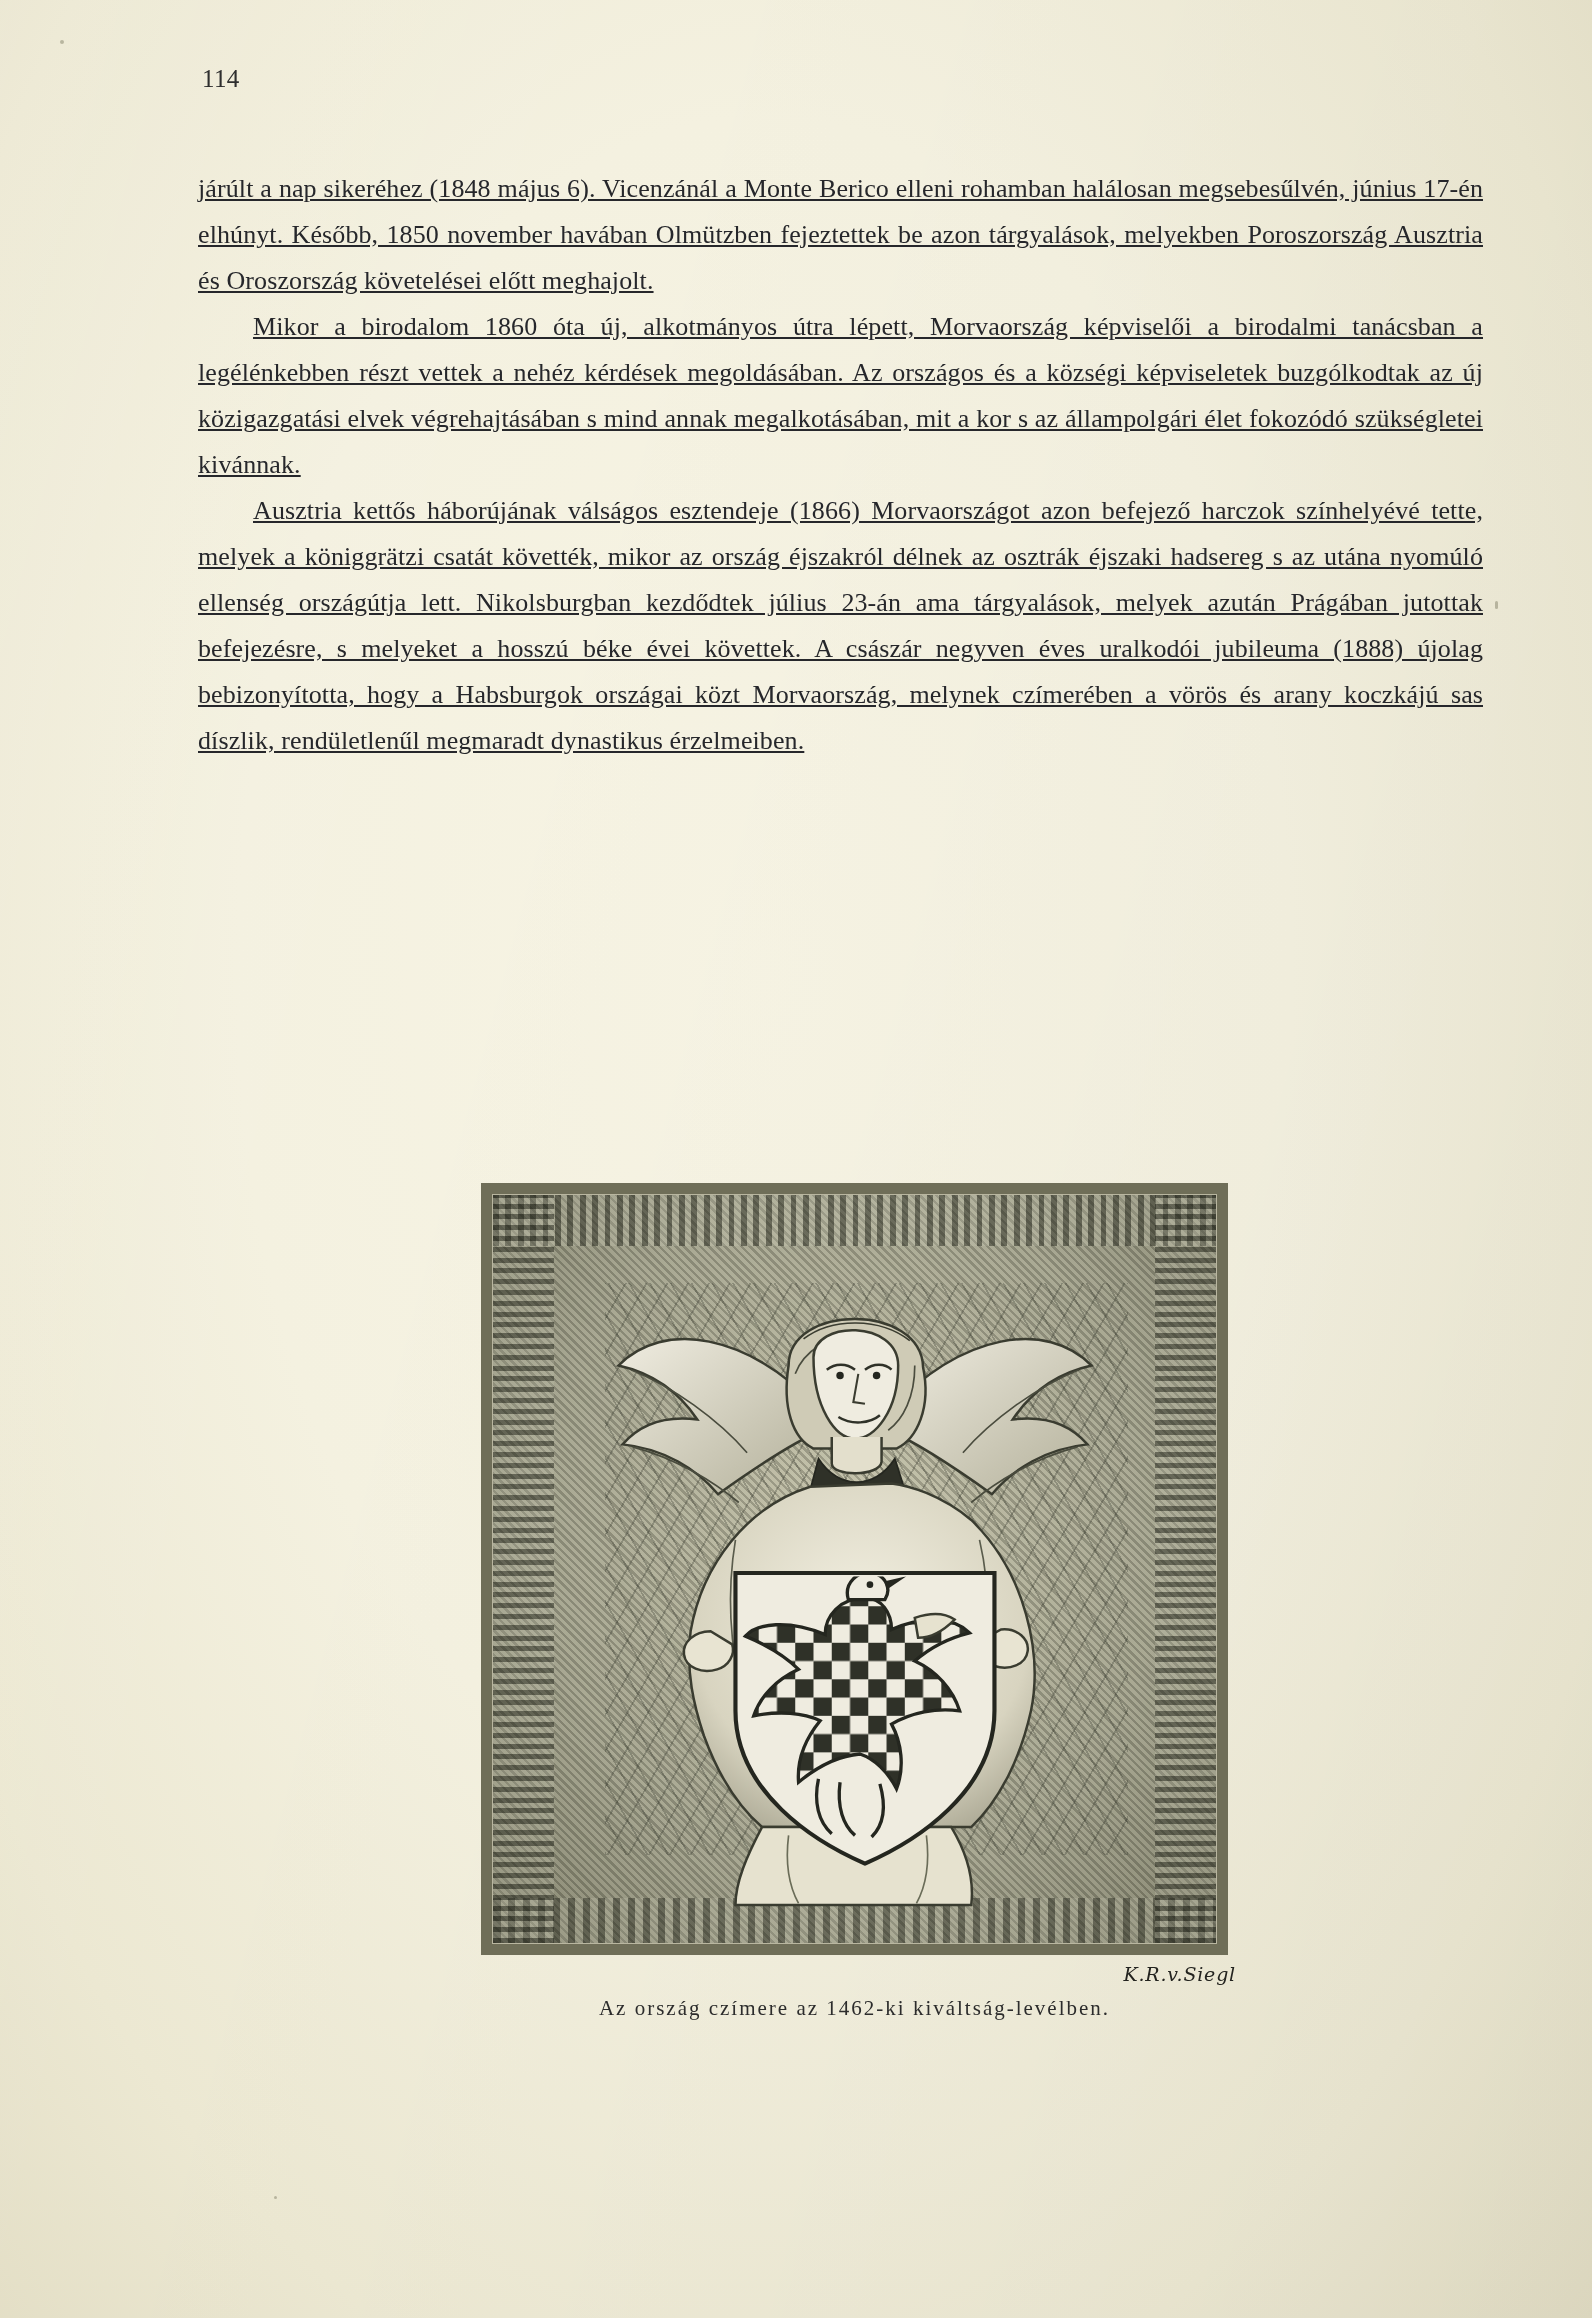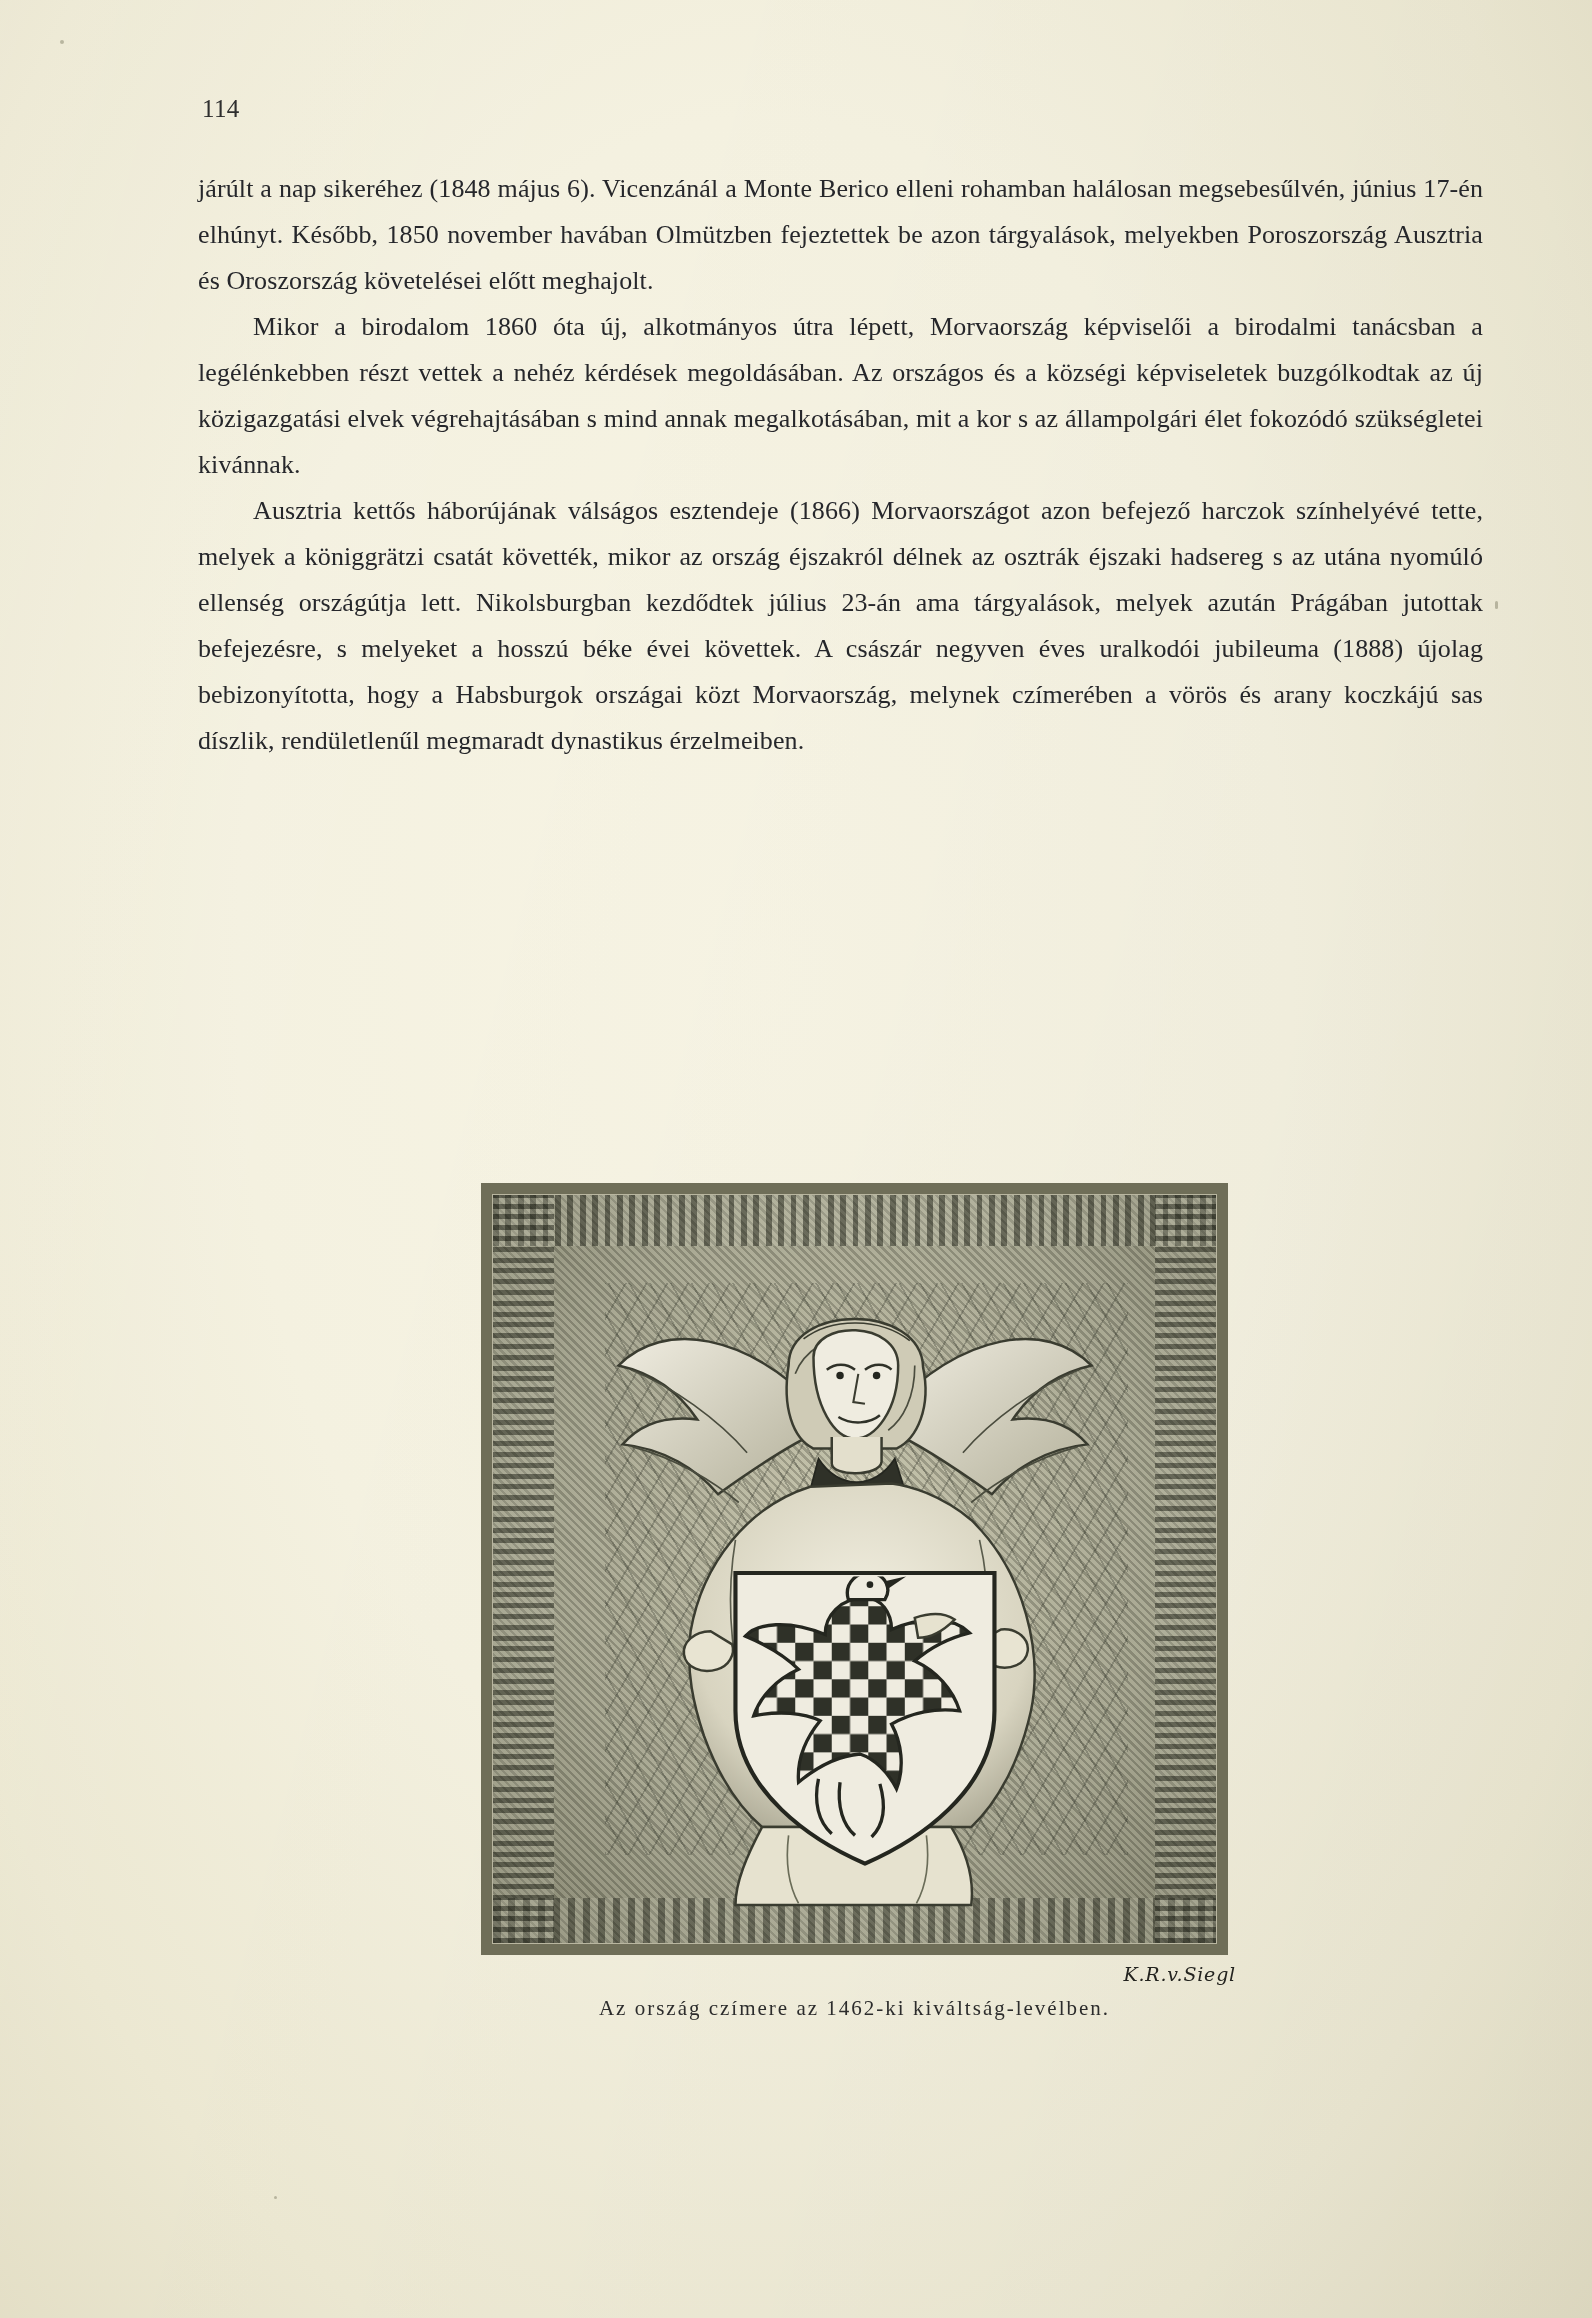--- a/index.html
+++ b/index.html
@@ -30,21 +30,21 @@
       linear-gradient(105deg, rgba(255,255,255,0.10) 0%, rgba(0,0,0,0.00) 30%, rgba(0,0,0,0.03) 100%);
     pointer-events: none;
   }
   .page {
     position: absolute;
     inset: 0;
   }
   .folio {
     position: absolute;
     left: 202px;
-    top: 95px;
+    top: 65px;
     font-size: 25px;
     letter-spacing: 0.4px;
     color: #2e2e2e;
   }
   .speck {
     position: absolute;
     background: #8d8a72;
     border-radius: 50%;
     opacity: 0.55;
   }
@@ -60,21 +60,21 @@
     letter-spacing: 0.1px;
   }
   .textblock p {
     margin: 0;
     text-indent: 0;
   }
   .textblock p.indent {
     text-indent: 55px;
   }
   
-  .textblock p { text-align-last: left; }
+  .textblock p { text-align-last: left; text-decoration: underline; }
 
   .figure {
     position: absolute;
     left: 481px;
     top: 1183px;
     width: 828px;
   }
   .plate {
     position: relative;
     width: 747px;

